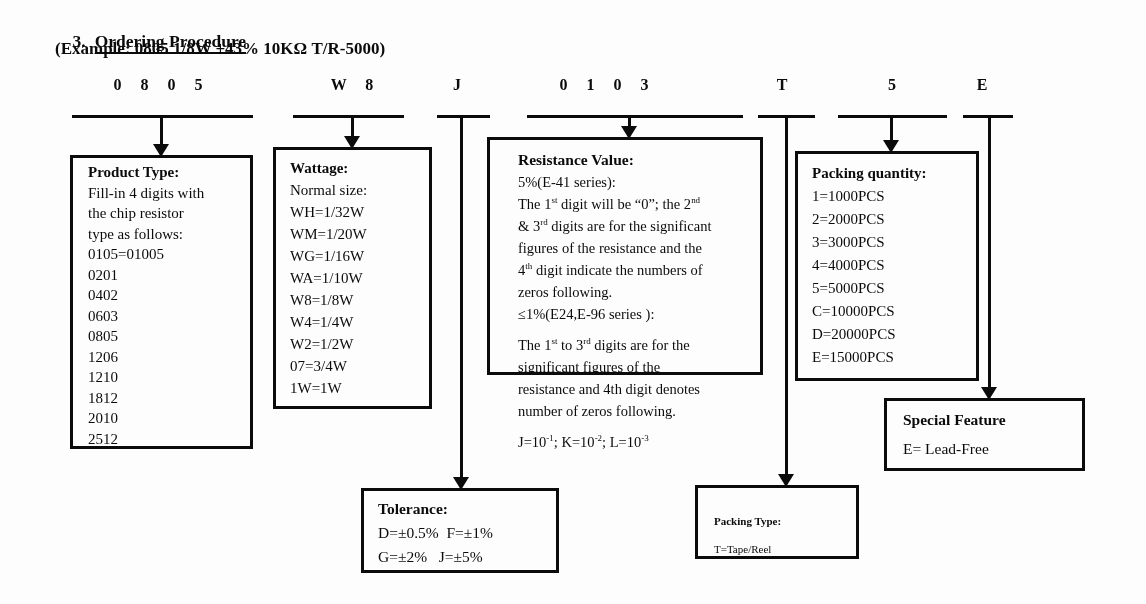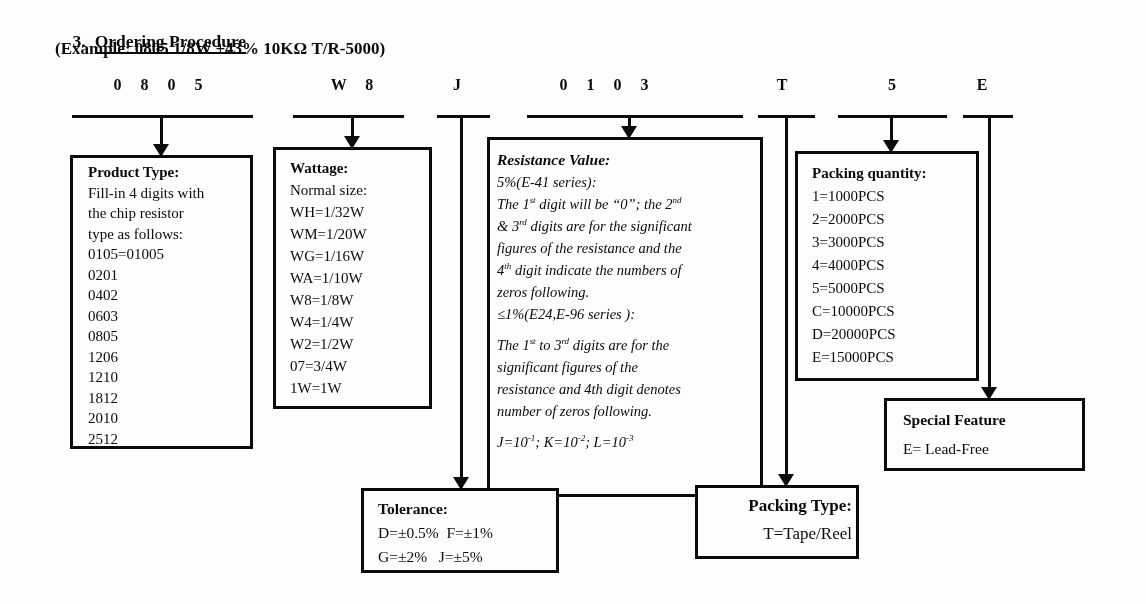--- a/index.html
+++ b/index.html
@@ -29,28 +29,28 @@
   .box {
     position:absolute; border:3px solid #0b0b0b; box-sizing:border-box;
     font-size:15px; background:#fdfdfd;
   }
   .box .heading { font-weight:bold; white-space:pre; }
   .box .bline { white-space:pre; }
   sup { font-size:0.62em; line-height:0; vertical-align:super; }
 
   .box.pt { left:70px;  top:155px; width:183px; height:294px; padding:4px 4px 0 15px; line-height:20.5px; }
   .box.wt { left:273px; top:147px; width:159px; height:262px; padding:7px 4px 0 14px; line-height:22px; }
-  .box.rv { left:487px; top:137px; width:276px; height:360px; padding:9px 4px 0 7px; line-height:22px; font-size:14.5px;font-style:italic; }
+  .box.rv { left:487px; top:137px; width:276px; height:238px; padding:9px 4px 0 28px; line-height:22px; font-size:14.5px; }
   .box.rv .heading { font-size:15.5px; }
   .box.rv .gap { margin-top:9px; }
   .box.pq { left:795px; top:151px; width:184px; height:230px; padding:8px 4px 0 14px; line-height:23px; }
   .box.sf { left:872px; top:398px; width:201px; height:73px;  padding:8px 4px 0 16px; line-height:22px; font-size:15.5px;margin-left:12px; }
   .box.sf .bline { margin-top:7px; }
   .box.tl { left:361px; top:488px; width:198px; height:85px;  padding:6px 4px 0 14px; line-height:24px; font-size:15.5px; }
-  .box.pk { left:695px; top:485px; width:164px; height:74px;  padding:7px 4px 0 16px; line-height:22px; font-size:17px;text-align:right; }
+  .box.pk { left:695px; top:485px; width:164px; height:74px;  padding:22px 4px 0 16px; line-height:22px; font-size:11px; }
   .box.pk .bline { margin-top:6px; }
 </style>
 </head>
 <body>
 
 <div class="canvas">
 
   <div class="title">
     <span class="num">3.</span><span class="underlined">Ordering Procedure</span>
   </div>

